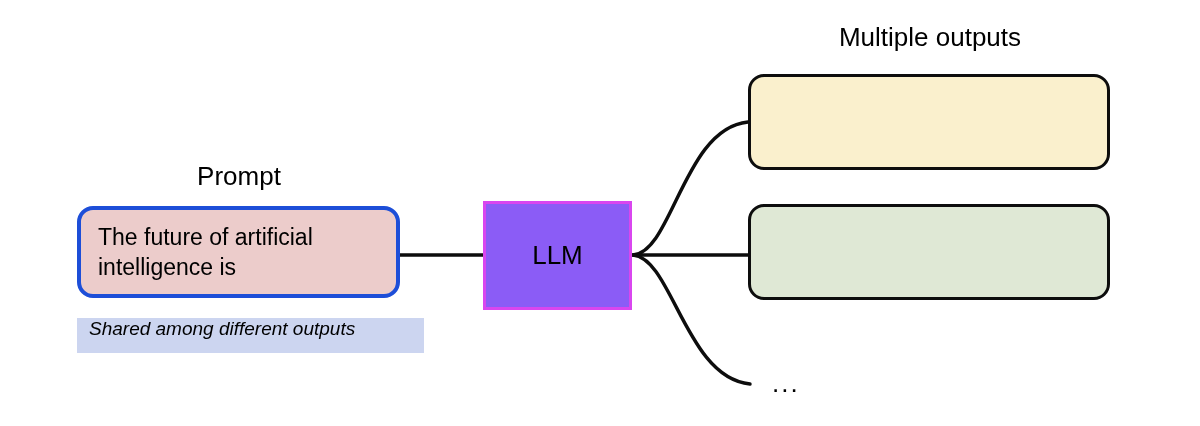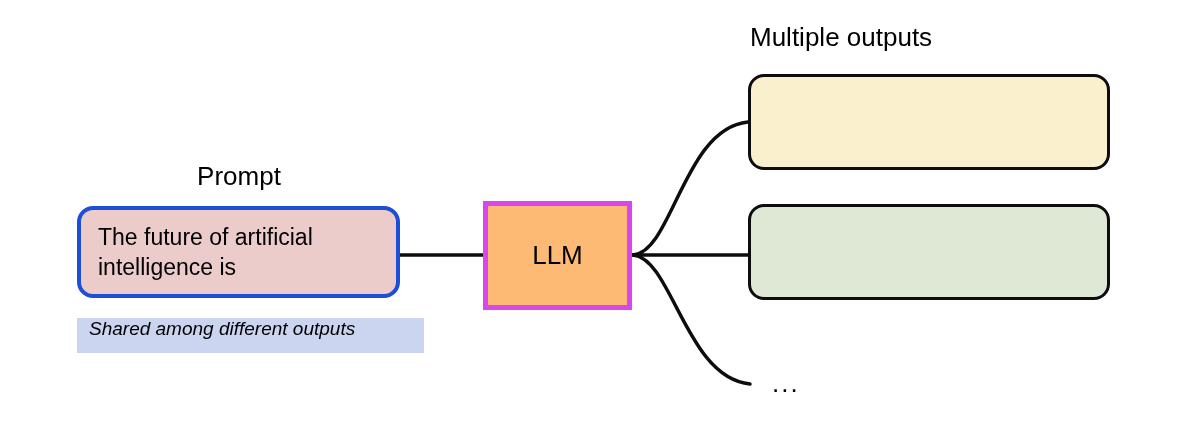--- a/index.html
+++ b/index.html
@@ -40,20 +40,21 @@
   #prompt-label {
     left: 0;
     top: 163px;
     width: 478px;
     text-align: center;
   }
   #outputs-label {
     left: 750px;
     top: 24px;
     width: 360px;
+    text-align: center;
   }
 
   
   #prompt-box {
     position: absolute;
     left: 77px;
     top: 206px;
     width: 323px;
     height: 92px;
     box-sizing: border-box;
@@ -91,22 +92,22 @@
   }
 
   
   #llm-box {
     position: absolute;
     left: 483px;
     top: 201px;
     width: 149px;
     height: 109px;
     box-sizing: border-box;
-    background: #fdba74;
-    border: 5px solid #d946ef;
+    background: #8b5cf6;
+    border: 3px solid #d946ef;
     display: flex;
     align-items: center;
     justify-content: center;
   }
   #llm-box span {
     font-size: 26px;
     color: #000;
   }
 
   

